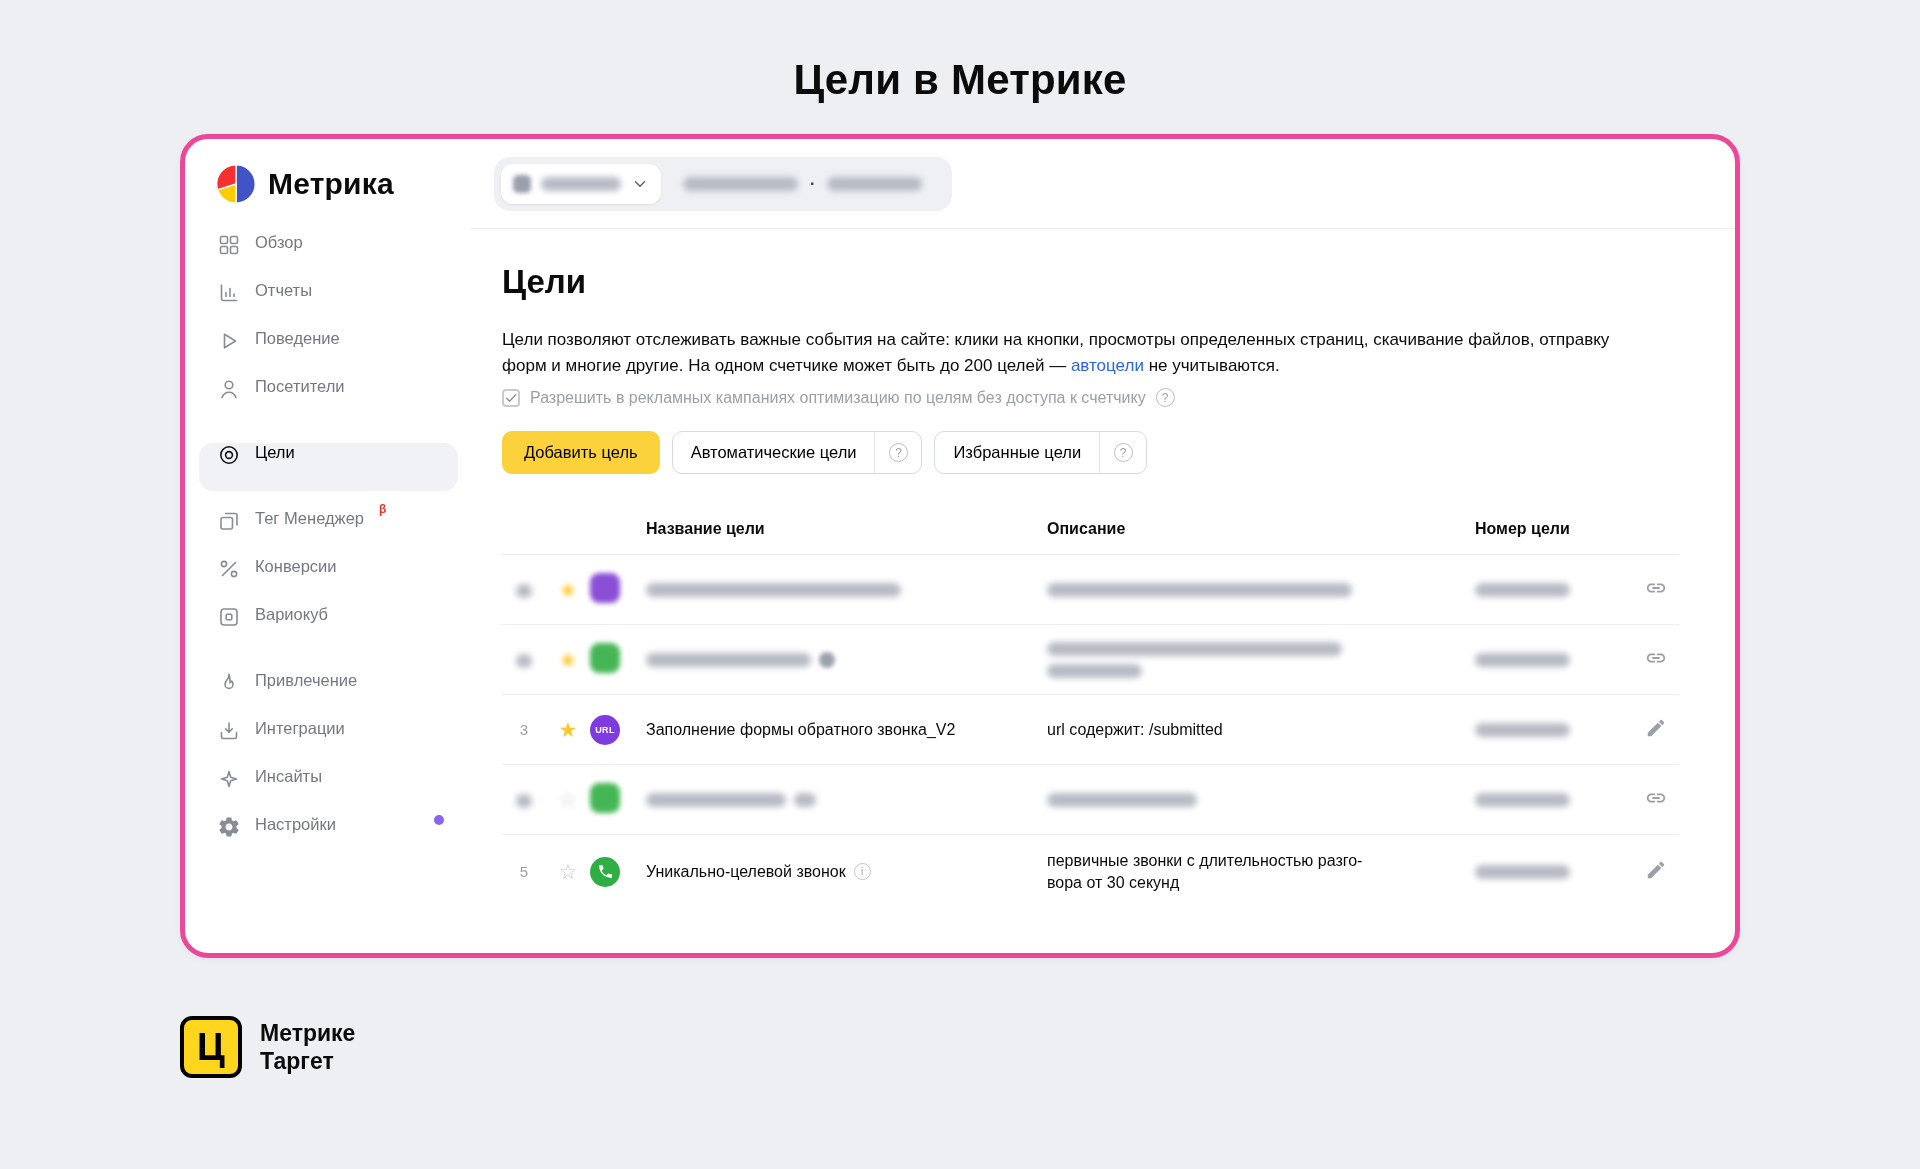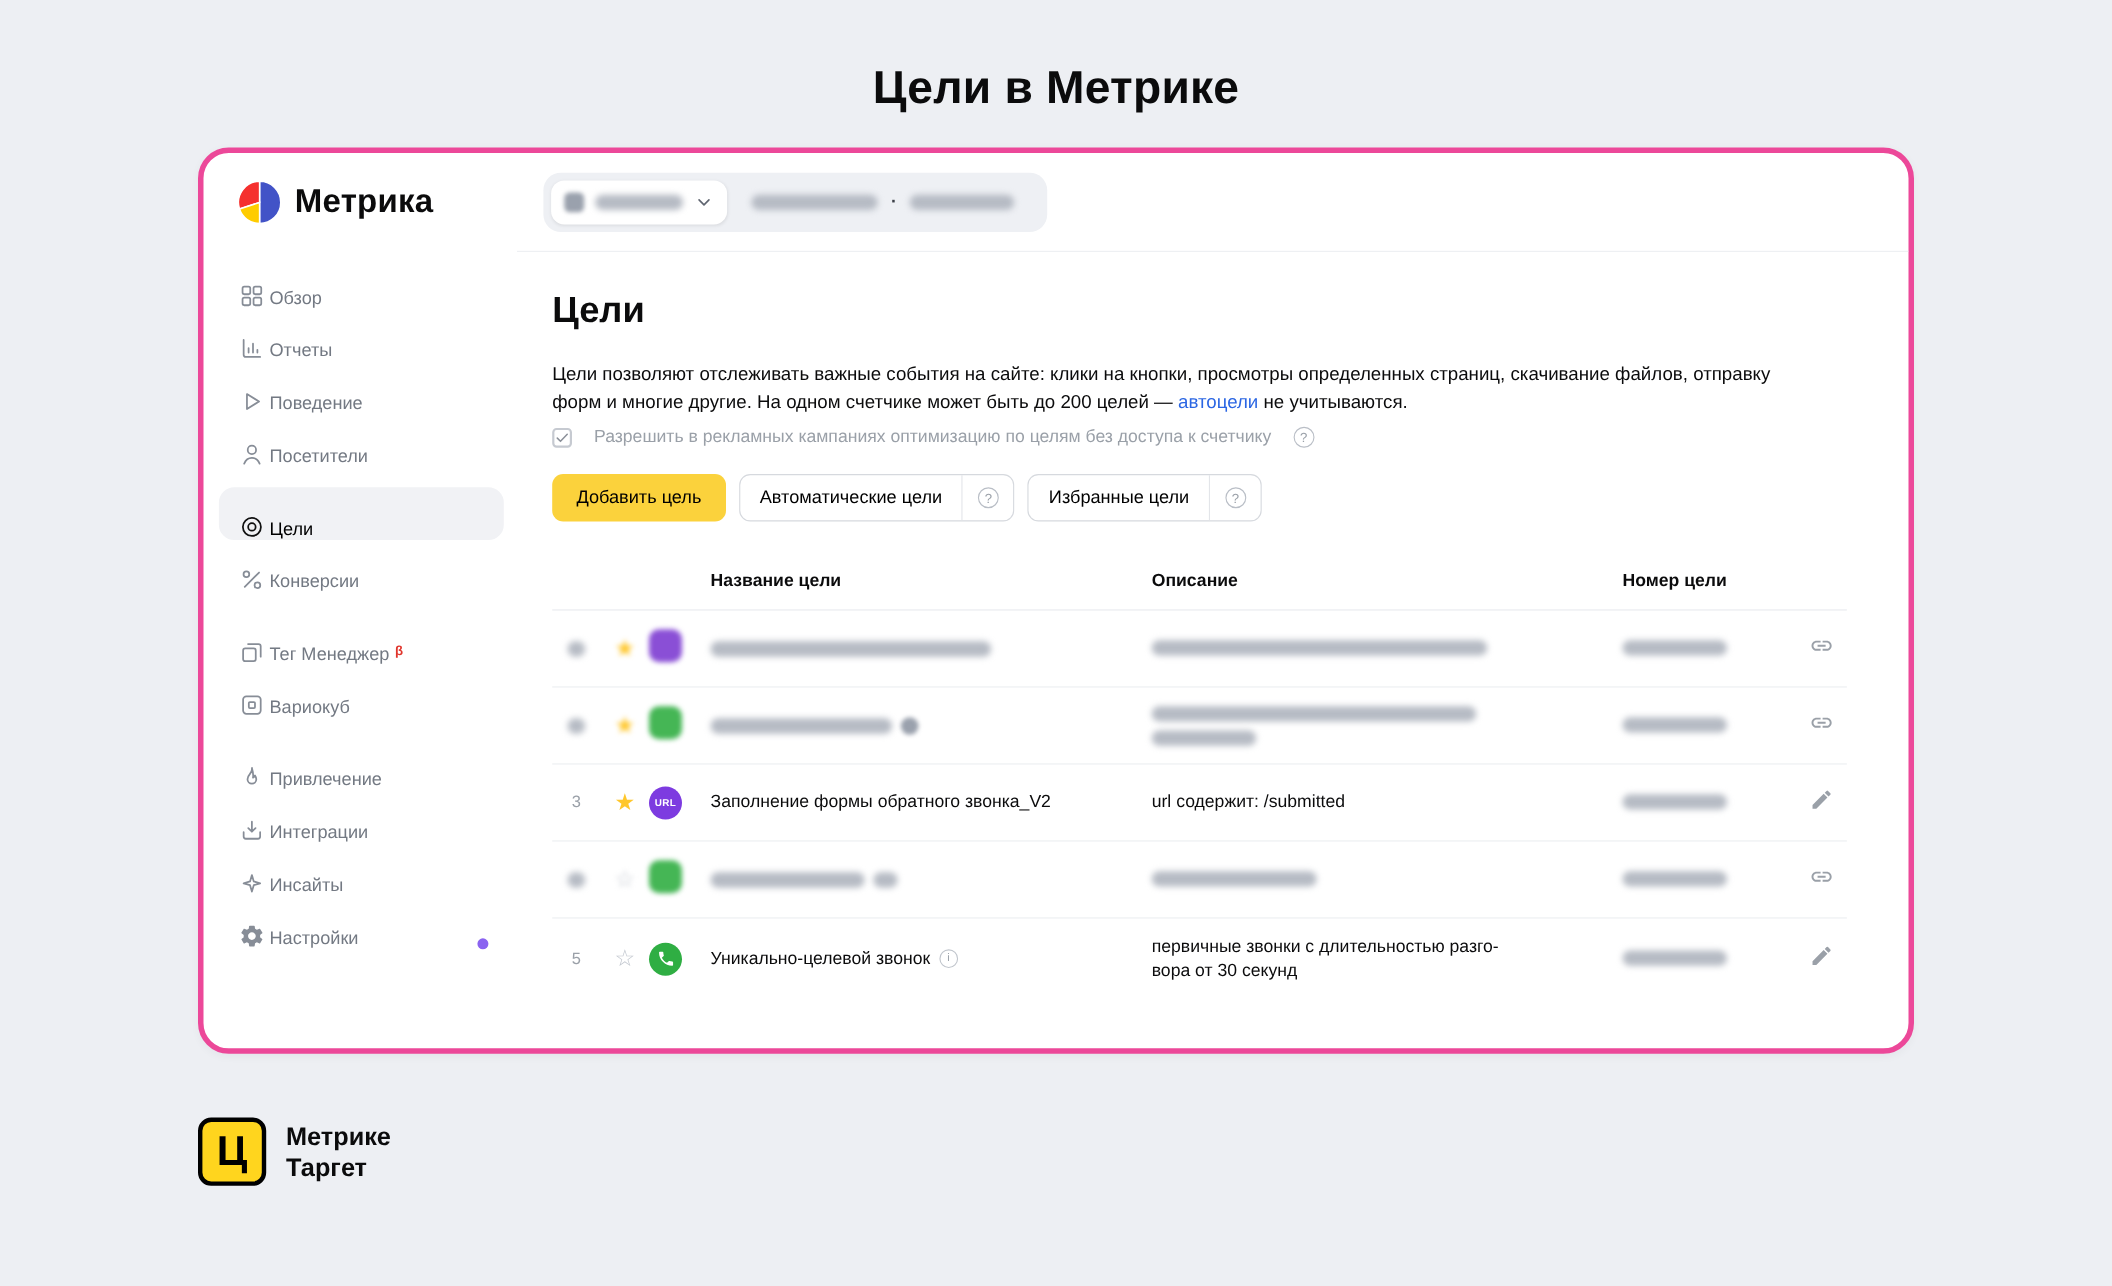--- a/index.html
+++ b/index.html
@@ -28,21 +28,21 @@
     box-shadow: 0 2px 8px rgba(20,30,60,.04);
   }
 
   
   .sidebar { width: 285px; flex: 0 0 285px; display: flex; flex-direction: column; }
   .logo-row { height: 90px; display: flex; align-items: center; gap: 11px; padding-left: 30px; }
   .logo-mark svg { width: 42px; height: 42px; display: block; }
   .logo-text { font-size: 30px; font-weight: 700; letter-spacing: .2px; }
   .nav { padding: 4px 12px 0 14px; }
   .nav-item {
-    height: 48px; display: flex; align-items: flex-end; gap: 4px;
+    height: 48px; display: flex; align-items: flex-start; gap: 14px;
     padding: 0 14px 0 18px; border-radius: 14px;
     font-size: 16.5px; color: #737983; cursor: pointer;
   }
   .nav-item.group-start { margin-top: 18px; }
   .nav-item.active { background: #f1f2f5; color: #000; }
   .nav-icon { width: 24px; height: 24px; display: inline-flex; }
   .nav-icon svg { width: 24px; height: 24px; stroke: #878d97; fill: none; stroke-width: 1.6; stroke-linecap: round; stroke-linejoin: round; }
   .nav-icon.filled svg { fill: #878d97; stroke: none; }
   .nav-item.active .nav-icon svg { stroke: #111; }
   .beta { color: #e0342b; font-size: 12px; font-weight: 700; margin-left: 1px; position: relative; top: -7px; }
@@ -70,21 +70,21 @@
   .soft-blur { filter: blur(2.5px); }
   .w16 { width: 16px; } .w22 { width: 22px; } .w80 { width: 80px; } .w95 { width: 95px; }
   .w115 { width: 115px; } .w140 { width: 140px; } .w150 { width: 150px; } .w165 { width: 165px; }
   .w255 { width: 255px; } .w295 { width: 295px; } .w305 { width: 305px; }
 
   
   .content { padding: 30px 56px 0 32px; flex: 1; }
   h1.goals-heading { font-size: 33px; font-weight: 700; margin: 4px 0 26px; }
   .intro { font-size: 17px; line-height: 1.5; max-width: 1125px; margin-bottom: 10px; }
   .intro a { color: #2b66e3; text-decoration: none; cursor: pointer; }
-  .checkbox-row { display: flex; align-items: center; gap: 20px; color: #9aa0a8; font-size: 16px; margin-top: 4px; }
+  .checkbox-row { display: flex; align-items: center; gap: 10px; color: #9aa0a8; font-size: 16px; margin-top: 4px; }
   .checkbox { width: 18px; height: 18px; border: 2px solid #c6cad1; border-radius: 4px; display: inline-flex; align-items: center; justify-content: center; background: #fff; cursor: pointer; }
   .checkbox svg { width: 16px; height: 16px; stroke: #8b9099; stroke-width: 2.4; fill: none; stroke-linecap: round; stroke-linejoin: round; }
   .q-circle {
     width: 19px; height: 19px; border: 1.5px solid #b9bec6; border-radius: 50%;
     color: #9aa0a8; font-size: 12px; display: inline-flex; align-items: center; justify-content: center; flex: 0 0 auto; cursor: pointer;
   }
   .buttons-row { display: flex; gap: 12px; margin-top: 24px; }
   .btn { height: 43px; border-radius: 10px; font-size: 16.5px; display: inline-flex; align-items: center; cursor: pointer; font-family: inherit; border: none; background: none; }
   .btn-primary { background: #fbd23c; padding: 0 22px; color: #000; }
   .btn-split { border: 1px solid #d6d9de; background: #fff; padding: 0; }
@@ -193,40 +193,40 @@
 
         <div class="nav-item active group-start">
           <span class="nav-icon">
               <svg viewBox="0 0 24 24">
                 <circle cx="12" cy="12" r="8.2"></circle>
                 <circle cx="12" cy="12" r="3.4"></circle>
               </svg>
             </span>
           <span>Цели</span>
         </div>
+        <div class="nav-item group-start">
+          <span class="nav-icon">
+              <svg viewBox="0 0 24 24">
+                <rect x="4" y="8.5" width="11.5" height="11.5" rx="2"></rect>
+                <path d="M8.5 4.5H18a2 2 0 0 1 2 2v9.5"></path>
+              </svg>
+            </span>
+          <span>Тег Менеджер</span>
+          <sup class="beta">β</sup>
+        </div>
+
         <div class="nav-item">
           <span class="nav-icon">
               <svg viewBox="0 0 24 24">
                 <path d="M18.5 5.5l-13 13"></path>
                 <circle cx="7" cy="7" r="2.6"></circle>
                 <circle cx="17" cy="17" r="2.6"></circle>
               </svg>
             </span>
           <span>Конверсии</span>
-        </div>
-
-        <div class="nav-item group-start">
-          <span class="nav-icon">
-              <svg viewBox="0 0 24 24">
-                <rect x="4" y="8.5" width="11.5" height="11.5" rx="2"></rect>
-                <path d="M8.5 4.5H18a2 2 0 0 1 2 2v9.5"></path>
-              </svg>
-            </span>
-          <span>Тег Менеджер</span>
-          <sup class="beta">β</sup>
         </div>
         <div class="nav-item">
           <span class="nav-icon">
               <svg viewBox="0 0 24 24">
                 <rect x="4" y="4" width="16" height="16" rx="3"></rect>
                 <rect x="9.2" y="9.2" width="5.6" height="5.6" rx="1"></rect>
               </svg>
             </span>
           <span>Вариокуб</span>
         </div>

